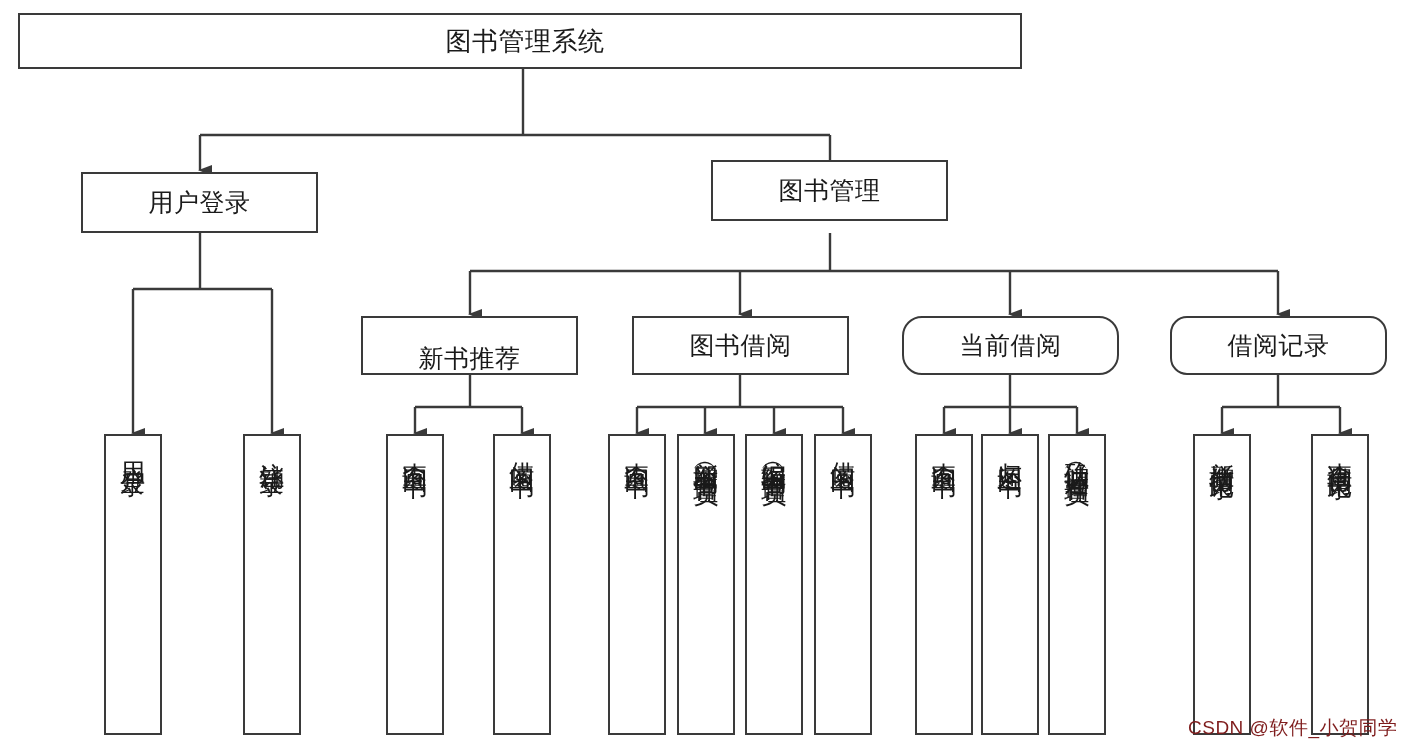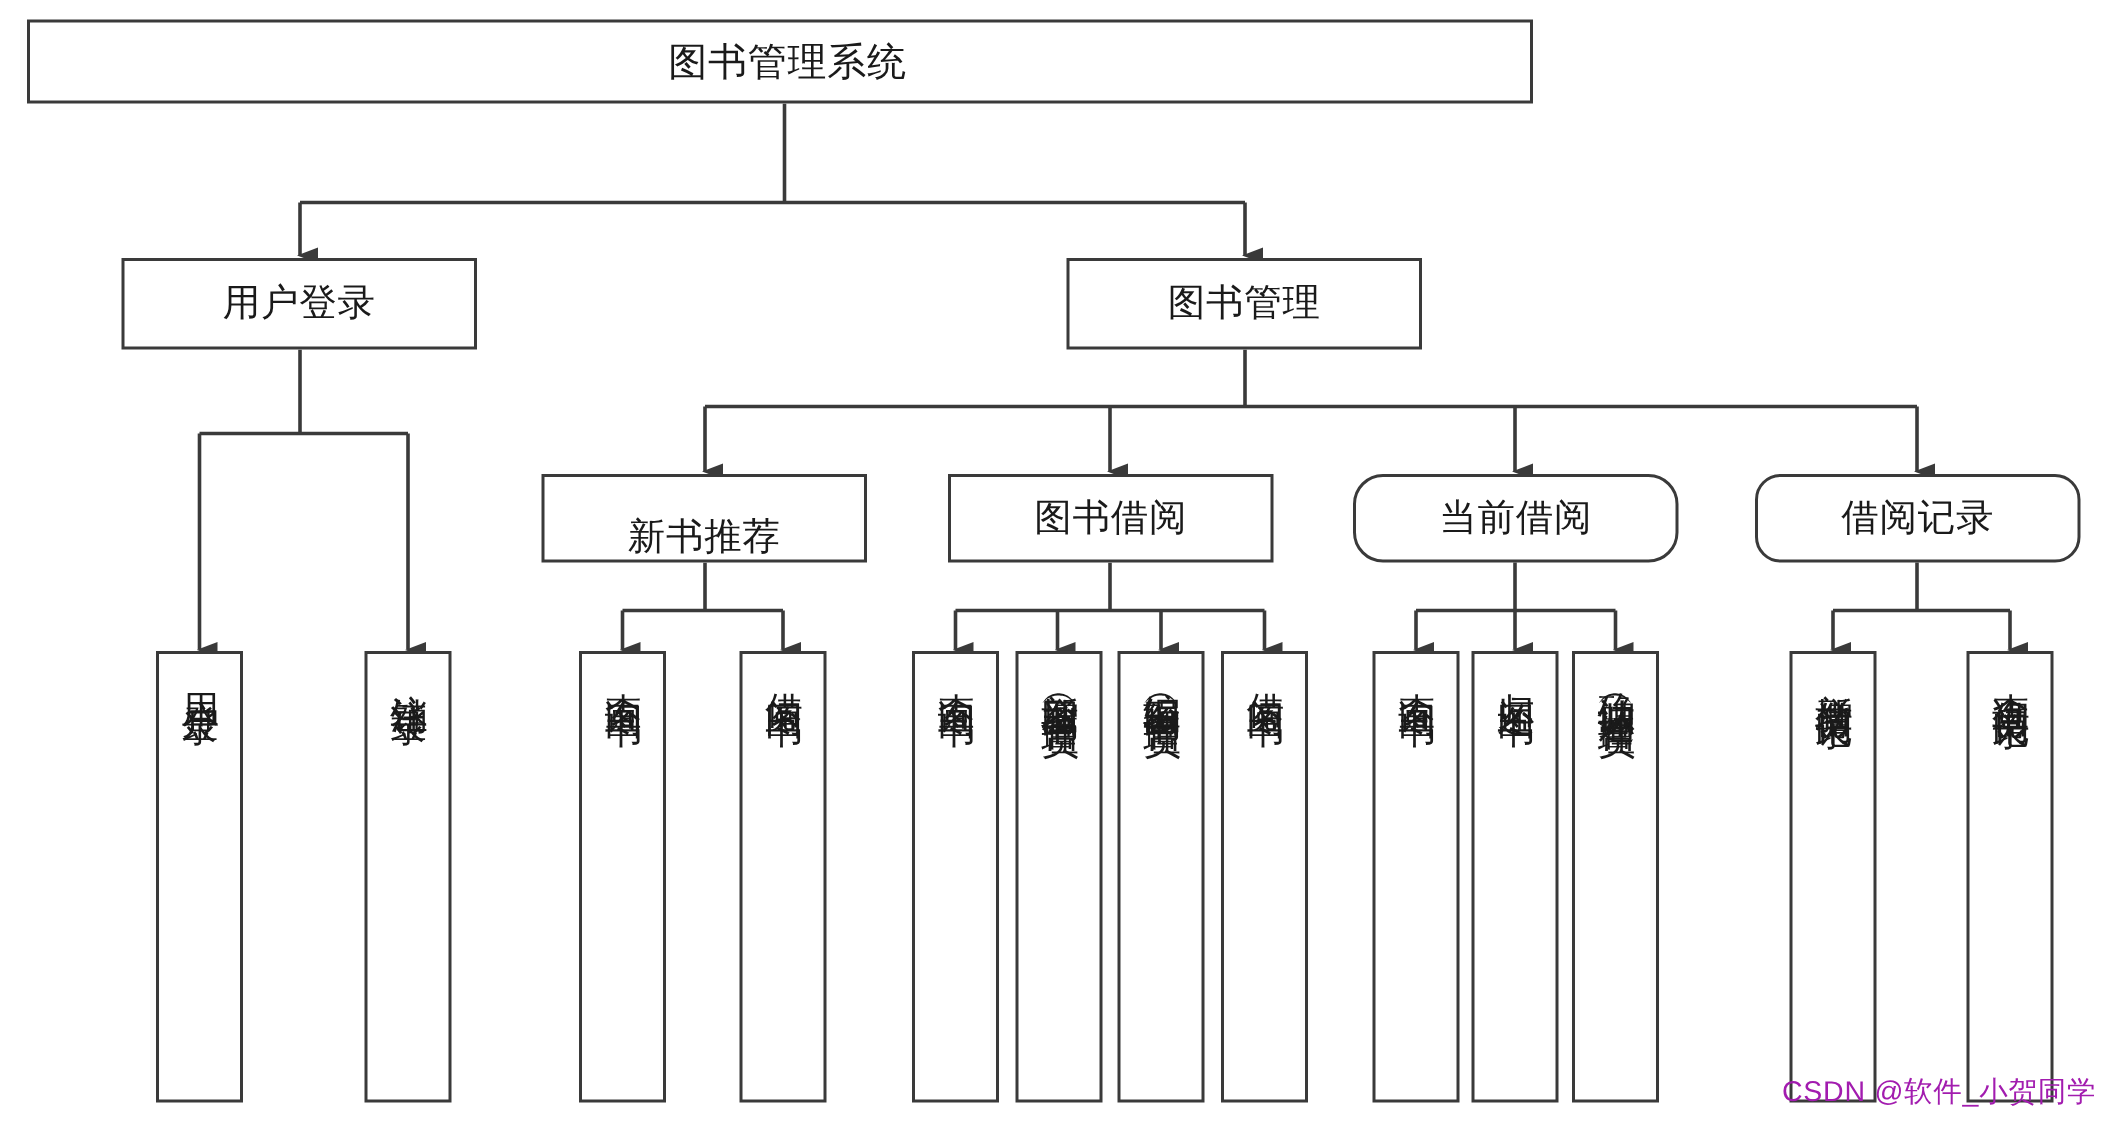--- a/index.html
+++ b/index.html
@@ -62,21 +62,21 @@
     line-height: 1.05;
     letter-spacing: 4px;
     white-space: nowrap;
   }
   .node.vert.tall .label {
     letter-spacing: 3px;
   }
   .watermark {
     position: absolute;
     font-size: 19px;
-    color: #a21caf;
+    color: #7f1d1d;
     white-space: nowrap;
     letter-spacing: 0.5px;
   }
 </style>
 </head>
 <body>
 
 <div id="canvas">
 
   <svg class="connectors" viewBox="0 0 1405 747" xmlns="http://www.w3.org/2000/svg">
@@ -129,21 +129,21 @@
     </g>
   </svg>
 
   <div class="node horiz root" style="left:18px; top:13px; width:1004px; height:56px;padding-left:10px;">
     <span class="label">图书管理系统</span>
   </div>
 
   <div class="node horiz" style="left:81px; top:172px; width:237px; height:61px;">
     <span class="label">用户登录</span>
   </div>
-  <div class="node horiz" style="left:711px; top:172px; width:237px; height:61px;">
+  <div class="node horiz" style="left:711px; top:160px; width:237px; height:61px;">
     <span class="label">图书管理</span>
   </div>
 
   <div class="node horiz" style="left:361px; top:316px; width:217px; height:59px;align-items:flex-end;">
     <span class="label">新书推荐</span>
   </div>
   <div class="node horiz" style="left:632px; top:316px; width:217px; height:59px;">
     <span class="label">图书借阅</span>
   </div>
   <div class="node horiz" style="left:902px; top:316px; width:217px; height:59px;border-radius:20px;">

